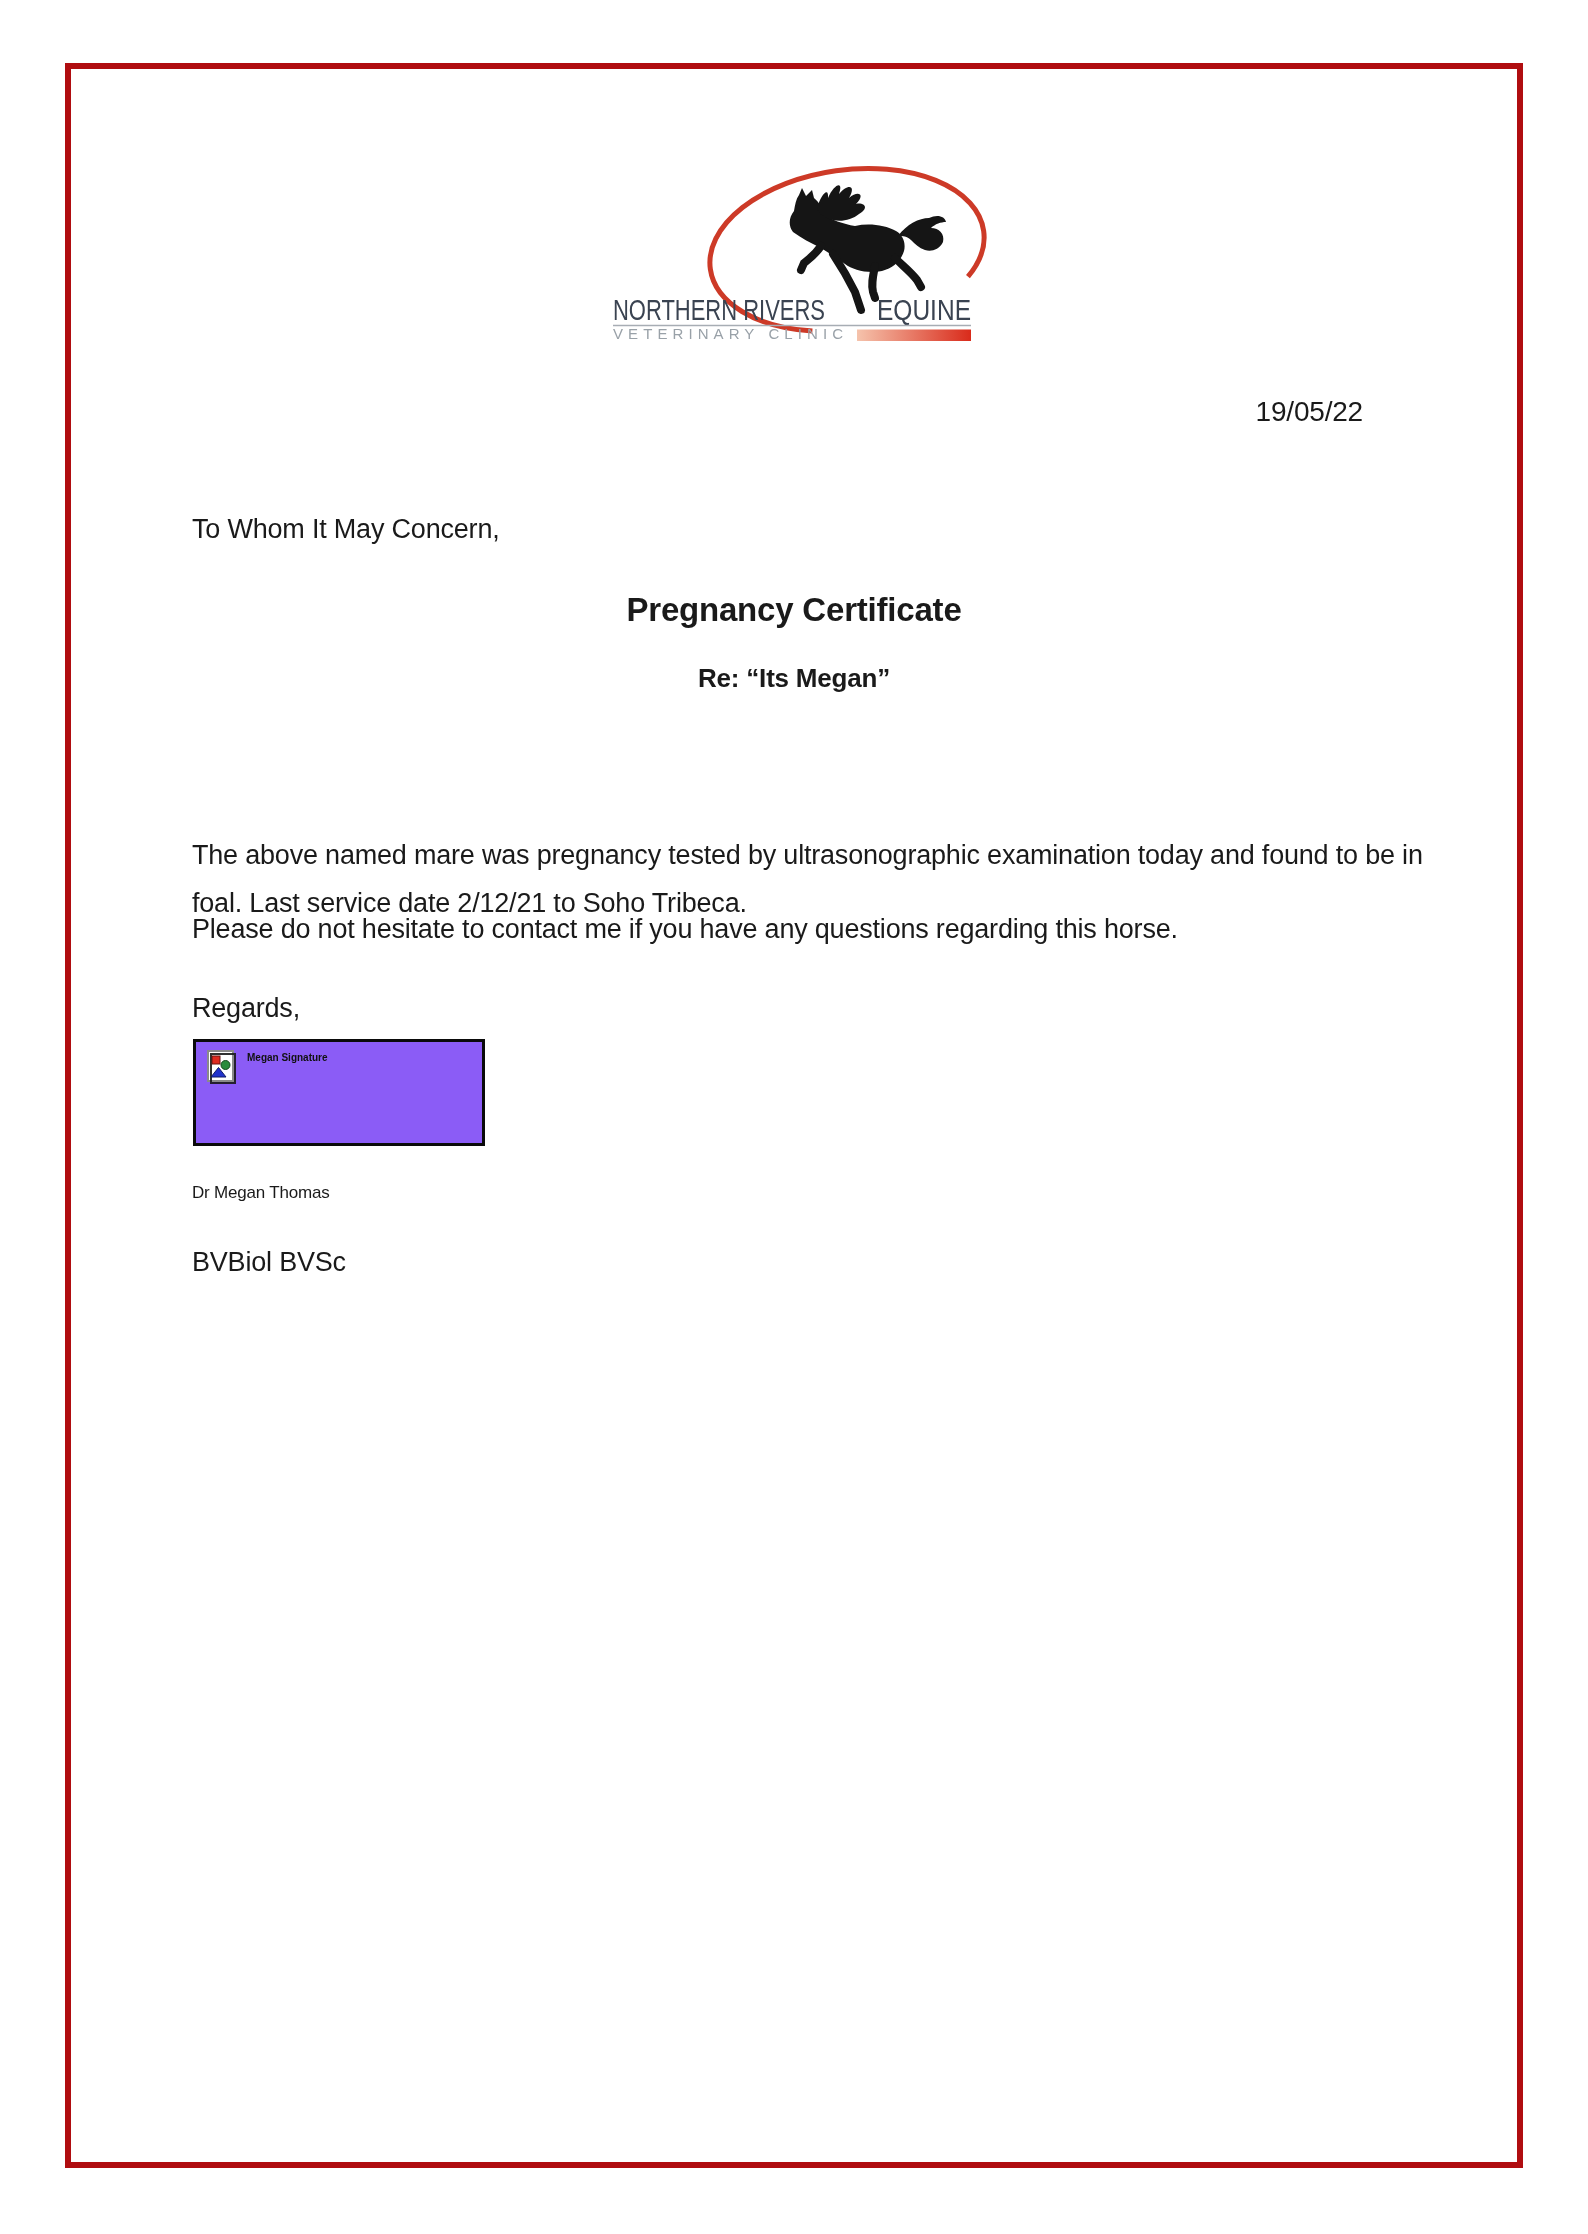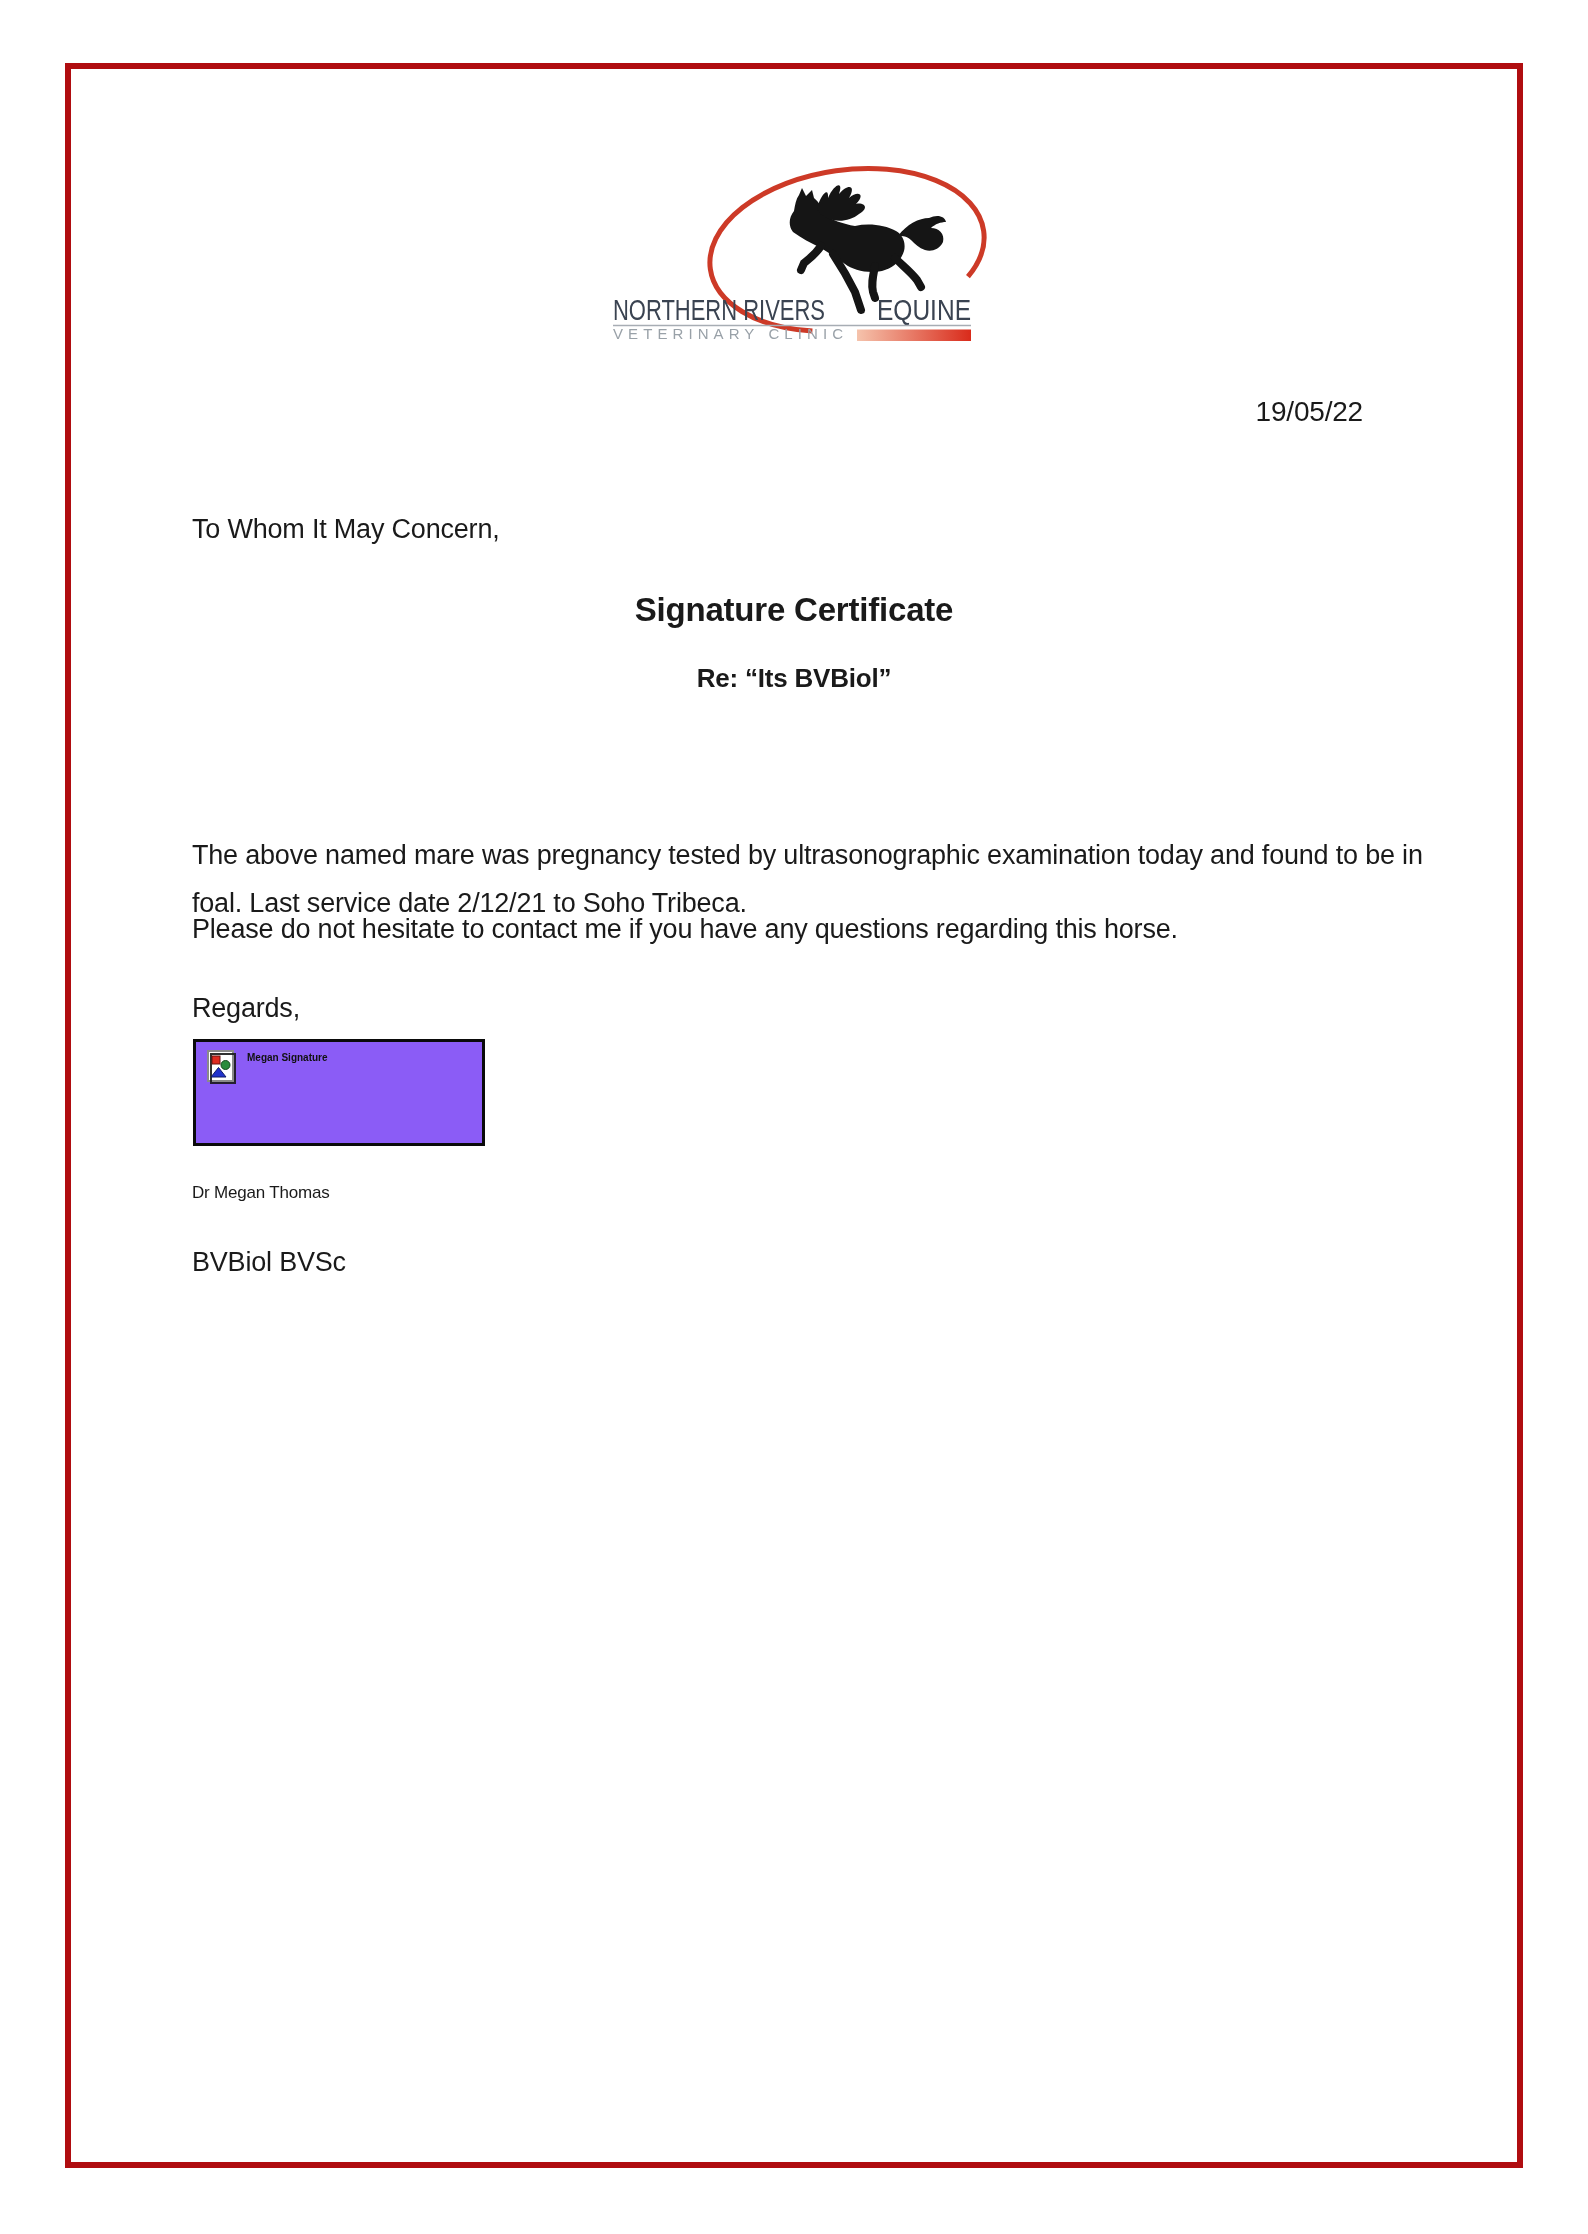--- a/index.html
+++ b/index.html
@@ -108,23 +108,23 @@
         <path d="M270,106 C268,116 266,124 268,132 L270,138"></path>
         <path d="M290,98 C298,106 306,112 312,120 L316,127"></path>
       </g>
     </g>
   </svg>
 
   <div class="date-line">19/05/22</div>
 
   <div class="salutation">To Whom It May Concern,</div>
 
-  <div class="doc-title">Signature Certificate</div>
+  <div class="doc-title">Pregnancy Certificate</div>
 
-  <div class="doc-subject">Re: “Its BVBiol”</div>
+  <div class="doc-subject">Re: “Its Megan”</div>
 
   <div class="body-para para-1">The above named mare was pregnancy tested by ultrasonographic examination today and found to be in foal. Last service date 2/12/21 to Soho Tribeca.</div>
 
   <div class="body-para para-2">Please do not hesitate to contact me if you have any questions regarding this horse.</div>
 
   <div class="closing">Regards,</div>
 
   <div class="signature-box">
     <svg class="broken-img" viewBox="0 0 29 34" aria-hidden="true">
       <rect x="1" y="1" width="25" height="30" fill="#ffffff" stroke="#8a8a8a" stroke-width="2"></rect>

